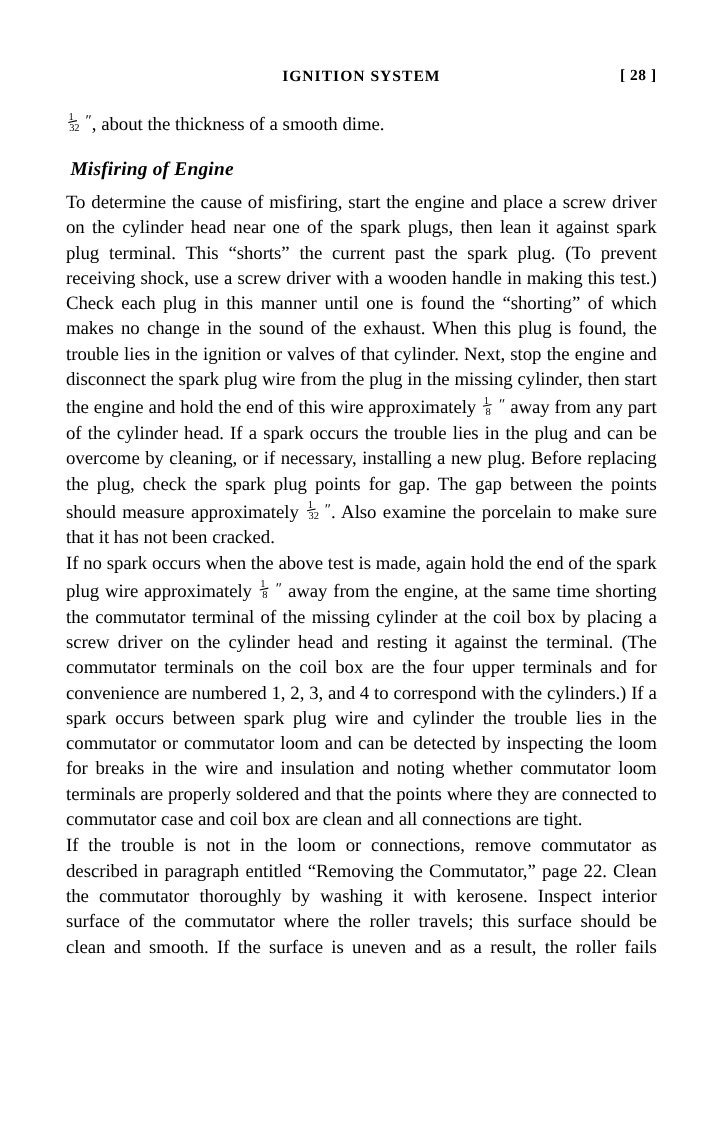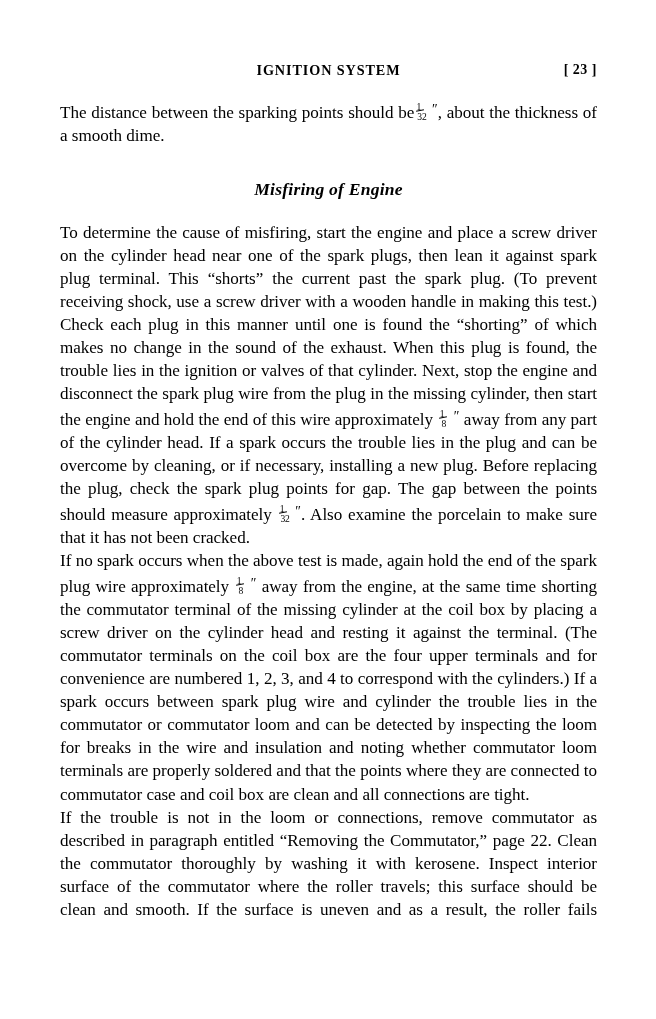--- a/index.html
+++ b/index.html
@@ -68,28 +68,27 @@
     line-height: 23.05px;
     letter-spacing: -0.05px;
     word-spacing: 0.1px;
     -webkit-hyphens: none;
     hyphens: none;
   }
   p.para.last-just {
     text-align-last: justify;
   }
   h2.section-heading {
-    margin: 17px;
+    margin: 4px;
     padding: 14px 0 3px 0;
     font-size: 17.6px;
     font-weight: bold;
     font-style: italic;
     line-height: 23px;
     letter-spacing: 0.2px;
-    text-align: center;
   }
 
   
   .frac {
     display: inline-block;
     position: relative;
     vertical-align: baseline;
     font-size: 0.56em;
     line-height: 1;
     width: 1.55em;
@@ -122,27 +121,27 @@
   .frac.f32 .den { left: 0.22em; font-family: Liberation Serif, serif; }
   .prime { font-size: 0.8em; vertical-align: 0.28em; }
 </style>
 </head>
 <body>
 
 <div class="page">
 
   <div class="running-head">
     <div class="head-title">IGNITION SYSTEM</div>
-    <div class="head-folio">[ 23 ]</div>
+    <div class="head-folio">[ 28 ]</div>
   </div>
 
   <div class="textblock">
 
 
-    <p class="para"><span>The distance between the sparking points should be</span><span class="frac f32"><span class="num">1</span><span class="bar"></span><span class="den">32</span></span><span class="prime">″</span><span>, about the thickness of a smooth dime.</span></p>
+    <p class="para"><span class="frac f32"><span class="num">1</span><span class="bar"></span><span class="den">32</span></span><span class="prime">″</span><span>, about the thickness of a smooth dime.</span></p>
 
     <h2 class="section-heading">Misfiring of Engine</h2>
 
 
     <p class="para"><span>To determine the cause of misfiring, start the engine and place a screw driver on the cylinder head near one of the spark plugs, then lean it against spark plug terminal. This “shorts” the current past the spark plug. (To prevent receiving shock, use a screw driver with a wooden handle in making this test.) Check each plug in this manner until one is found the “shorting” of which makes no change in the sound of the exhaust.  When this plug is found, the trouble lies in the ignition or valves of that cylinder.  Next, stop the engine and disconnect the spark plug wire from the plug in the missing cylinder, then start the engine and hold the end of this wire approximately</span> <span class="frac"><span class="num">1</span><span class="bar"></span><span class="den">8</span></span><span class="prime">″</span> <span>away from any part of the cylinder head. If a spark occurs the trouble lies in  the plug and can be overcome by cleaning, or if necessary, installing a new plug.  Before replacing the plug, check the spark plug points for gap.  The gap between the points should measure approximately</span> <span class="frac f32"><span class="num">1</span><span class="bar"></span><span class="den">32</span></span><span class="prime">″</span><span>.  Also examine the porcelain to make sure that it has not been cracked.</span></p>
 
     <p class="para"><span>If no spark occurs when the above test is made, again hold the end of the spark plug wire approximately</span> <span class="frac"><span class="num">1</span><span class="bar"></span><span class="den">8</span></span><span class="prime">″</span> <span>away from the engine, at the same time shorting the commutator terminal of the missing cylinder at the coil box by placing a screw driver on the cylinder head and resting it against the terminal. (The commutator terminals on the coil box are the four upper terminals and for convenience are numbered 1, 2, 3, and 4 to correspond with the cylinders.) If a spark occurs between spark plug wire and cylinder the trouble lies in the commutator or commutator loom and can be detected by inspecting the loom for breaks in the wire and insulation and noting whether commutator loom terminals are properly soldered and that the points where they are connected to commutator case and coil box are clean and all connections are tight.</span></p>
 
     <p class="para last-just"><span>If the trouble is not in the loom or connections, remove commutator as described in paragraph entitled “Removing the Commutator,” page 22. Clean the commutator thoroughly by washing it with kerosene. Inspect interior surface of the commutator where the roller travels; this surface should be clean and smooth. If the surface is uneven and as a result, the roller fails</span></p>
 

